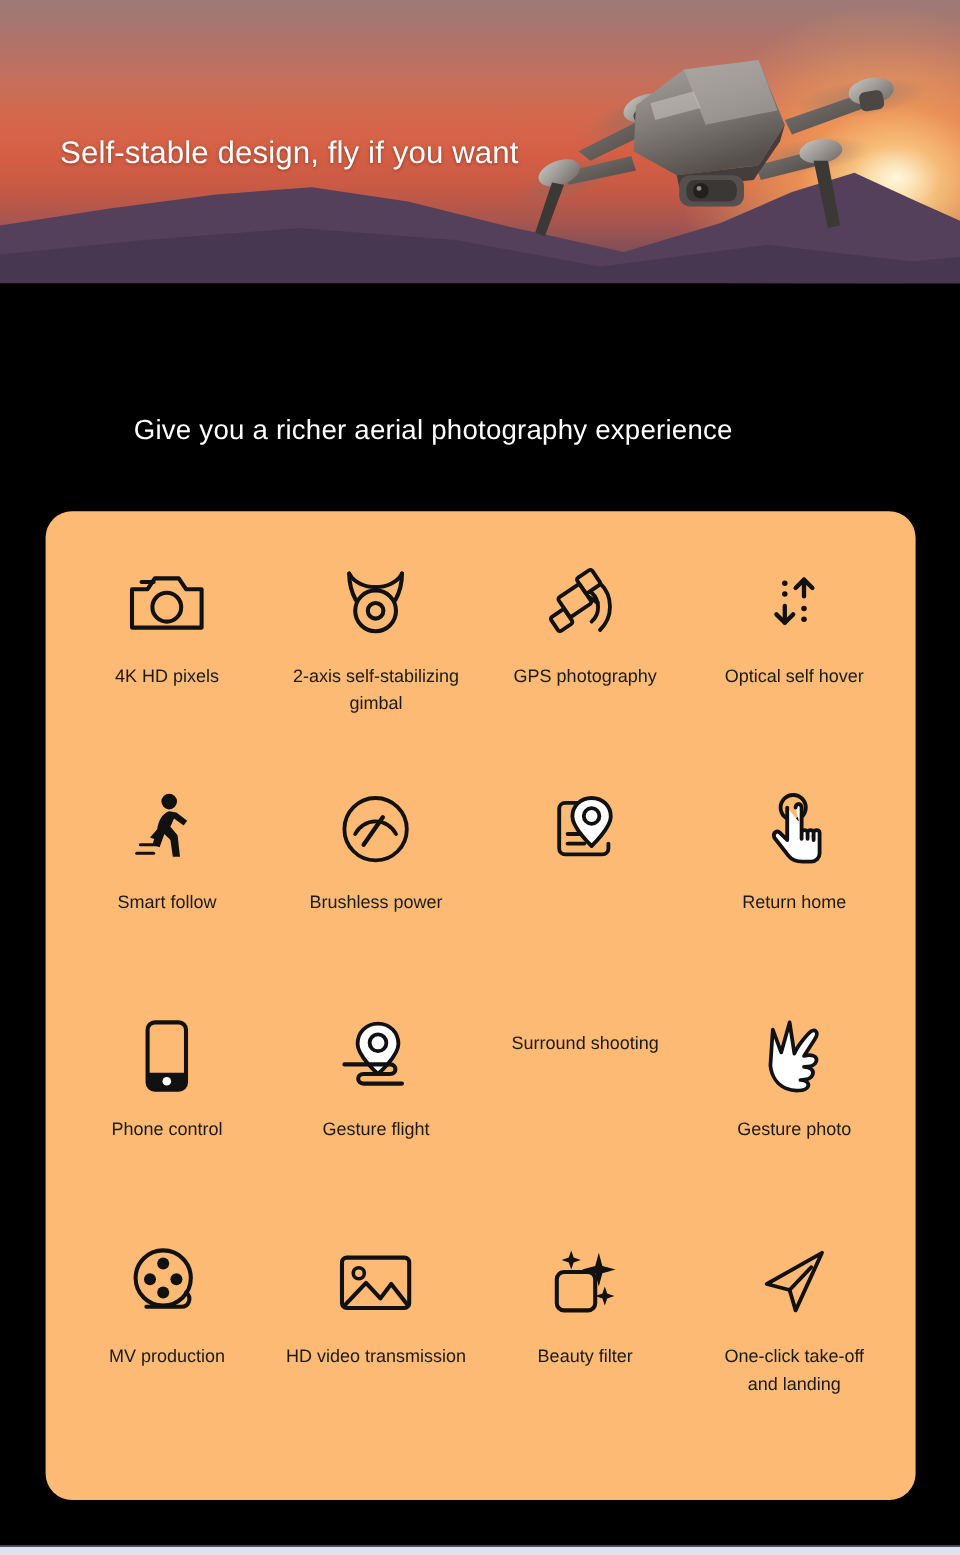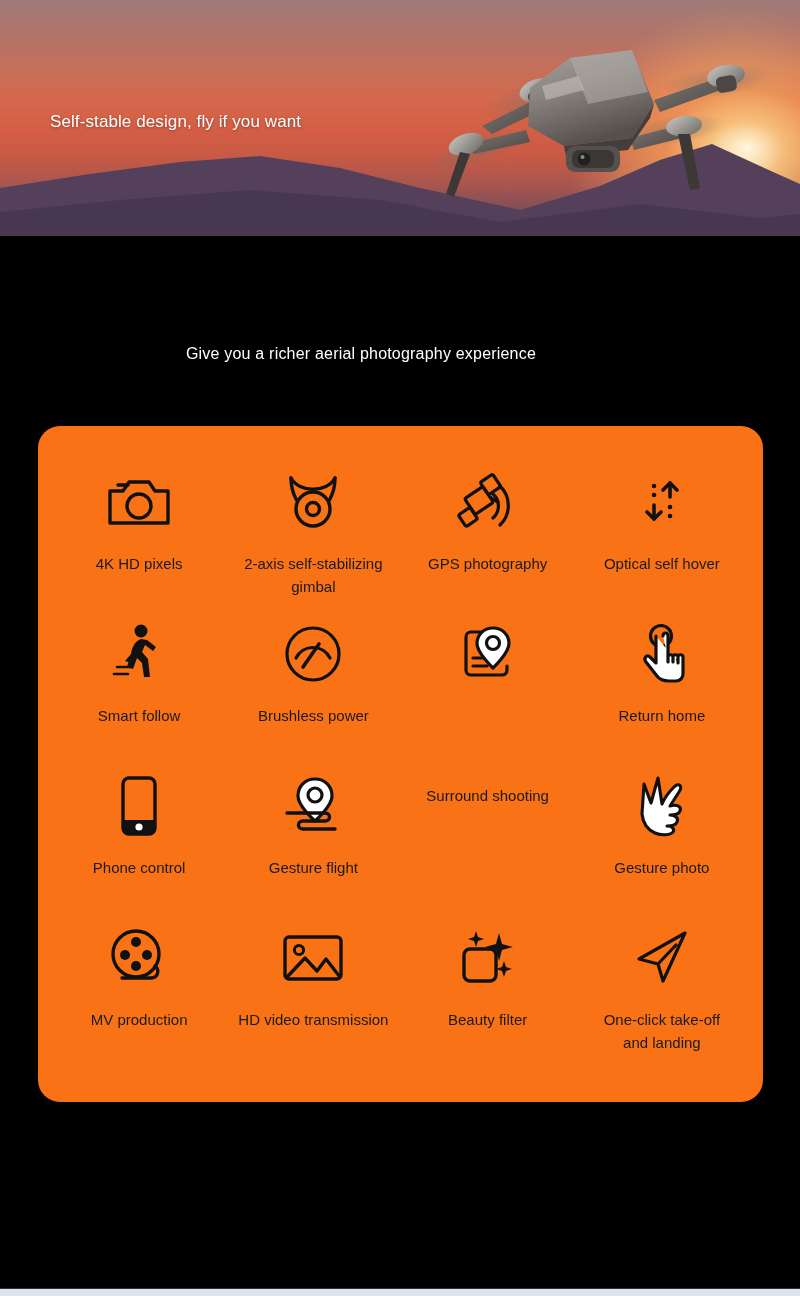--- a/index.html
+++ b/index.html
@@ -33,38 +33,38 @@
     pointer-events:none;
   }
   .hero-rays {
     position:absolute; right:10px; bottom:0px; width:230px; height:150px;
     pointer-events:none; opacity:.55;
   }
   .mountains { position:absolute; left:0; bottom:0; width:800px; height:110px; }
 
   .hero-title {
     position:absolute; left:50px; top:112px;
-    font-size:17px; color:#fff; letter-spacing:.1px;
+    font-size:26px; color:#fff; letter-spacing:.1px;
     text-shadow:0 1px 3px rgba(0,0,0,.35);
     white-space:nowrap;
   }
   .drone { position:absolute; left:418px; top:34px; width:382px; height:190px; }
 
   
   .section-heading {
     position:absolute; top:345px; left:0; width:722px;
     text-align:center; color:#fff;
-    font-size:16px; letter-spacing:.2px;
+    font-size:23px; letter-spacing:.2px;
   }
 
   
   .card {
     position:absolute; left:38px; top:426px;
-    width:725px; height:676px;
-    background:#f97316; border-radius:22px;
+    width:725px; height:824px;
+    background:#fdba74; border-radius:22px;
   }
   .grid {
     position:absolute; left:0; top:0; width:100%; height:100%;
     display:grid;
     grid-template-columns:repeat(4, 1fr);
     grid-template-rows:repeat(4, 1fr);
     padding:40px 14px 28px 14px;
   }
   .cell {
     display:flex; flex-direction:column;

